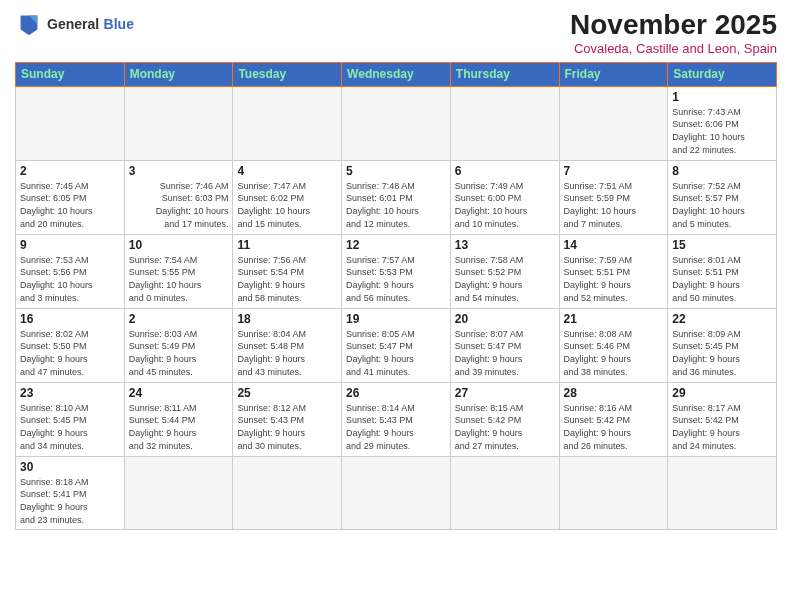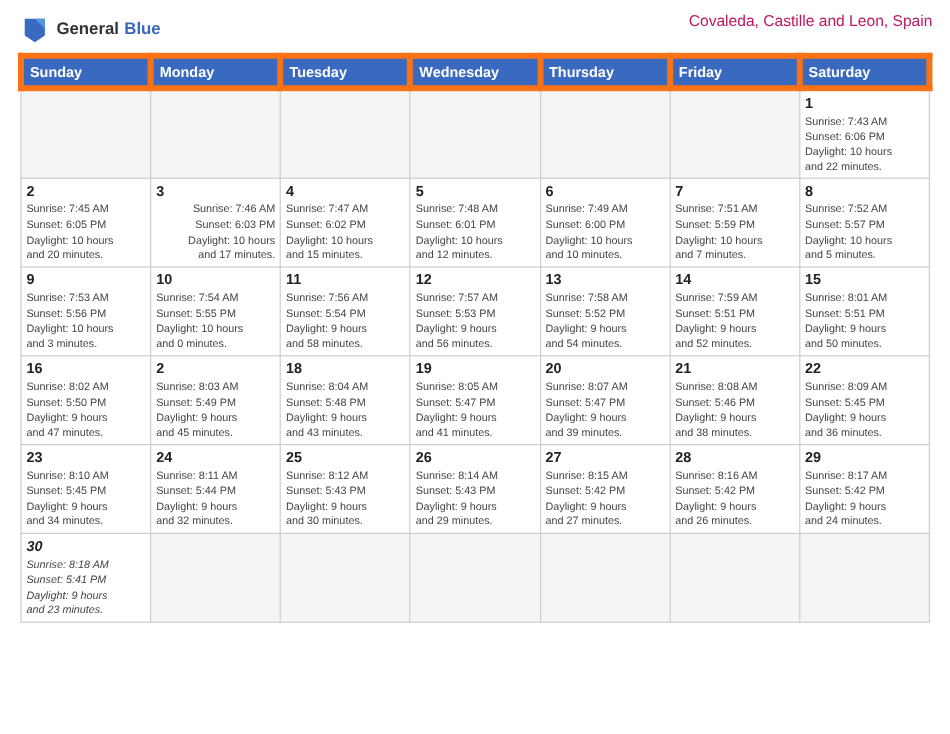--- a/index.html
+++ b/index.html
@@ -47,43 +47,42 @@
     }
     .calendar {
       flex: 1;
       border: 1px solid #ccc;
       border-collapse: collapse;
       width: 100%;
       table-layout: fixed;
     }
     .calendar th {
       background: #3a6abf;
-      color: #ffffff;
+      color: #86efac;
       font-size: 12px;
       font-weight: bold;
       padding: 4px 5px;
       text-align: left;
-      border: 5px solid #f97316;
+      border: 1px solid #f97316;
       height: 24px;
     }
     .calendar td {
       border: 1px solid #ccc;
       vertical-align: top;
       padding: 3px 4px;
       font-size: 9.5px;
       color: #333;
       background: #fff;
       height: 74px;
     }
     .calendar td.empty {
       background: #f5f5f5;
     }
     .calendar td.last-row {
       height: 60px;
-      font-style: italic;
     }
     .day-number {
       font-size: 12px;
       font-weight: bold;
       color: #222;
       margin-bottom: 2px;
     }
     .day-info {
       font-size: 9px;
       color: #444;
@@ -99,20 +98,21 @@
       <svg class="logo-blue-shape" viewBox="0 0 40 40">
         <polygon points="8,8 32,8 32,28 20,36 8,28" fill="#3a6abf"></polygon>
         <polygon points="20,8 32,8 32,20" fill="#5599dd"></polygon>
       </svg>
       <div>
         <span style="font-size:14px;font-weight:bold;color:#333;">General</span>
         <span style="font-size:14px;color:#3a6abf;font-weight:bold;">Blue</span>
       </div>
     </div>
     <div class="title-block">
+      <div class="month-year">November 2025</div>
       <div class="location">Covaleda, Castille and Leon, Spain</div>
     </div>
   </div>
 
   <table class="calendar">
     <thead>
       <tr>
       <th>Sunday</th>
           <th>Monday</th>
           <th>Tuesday</th>

